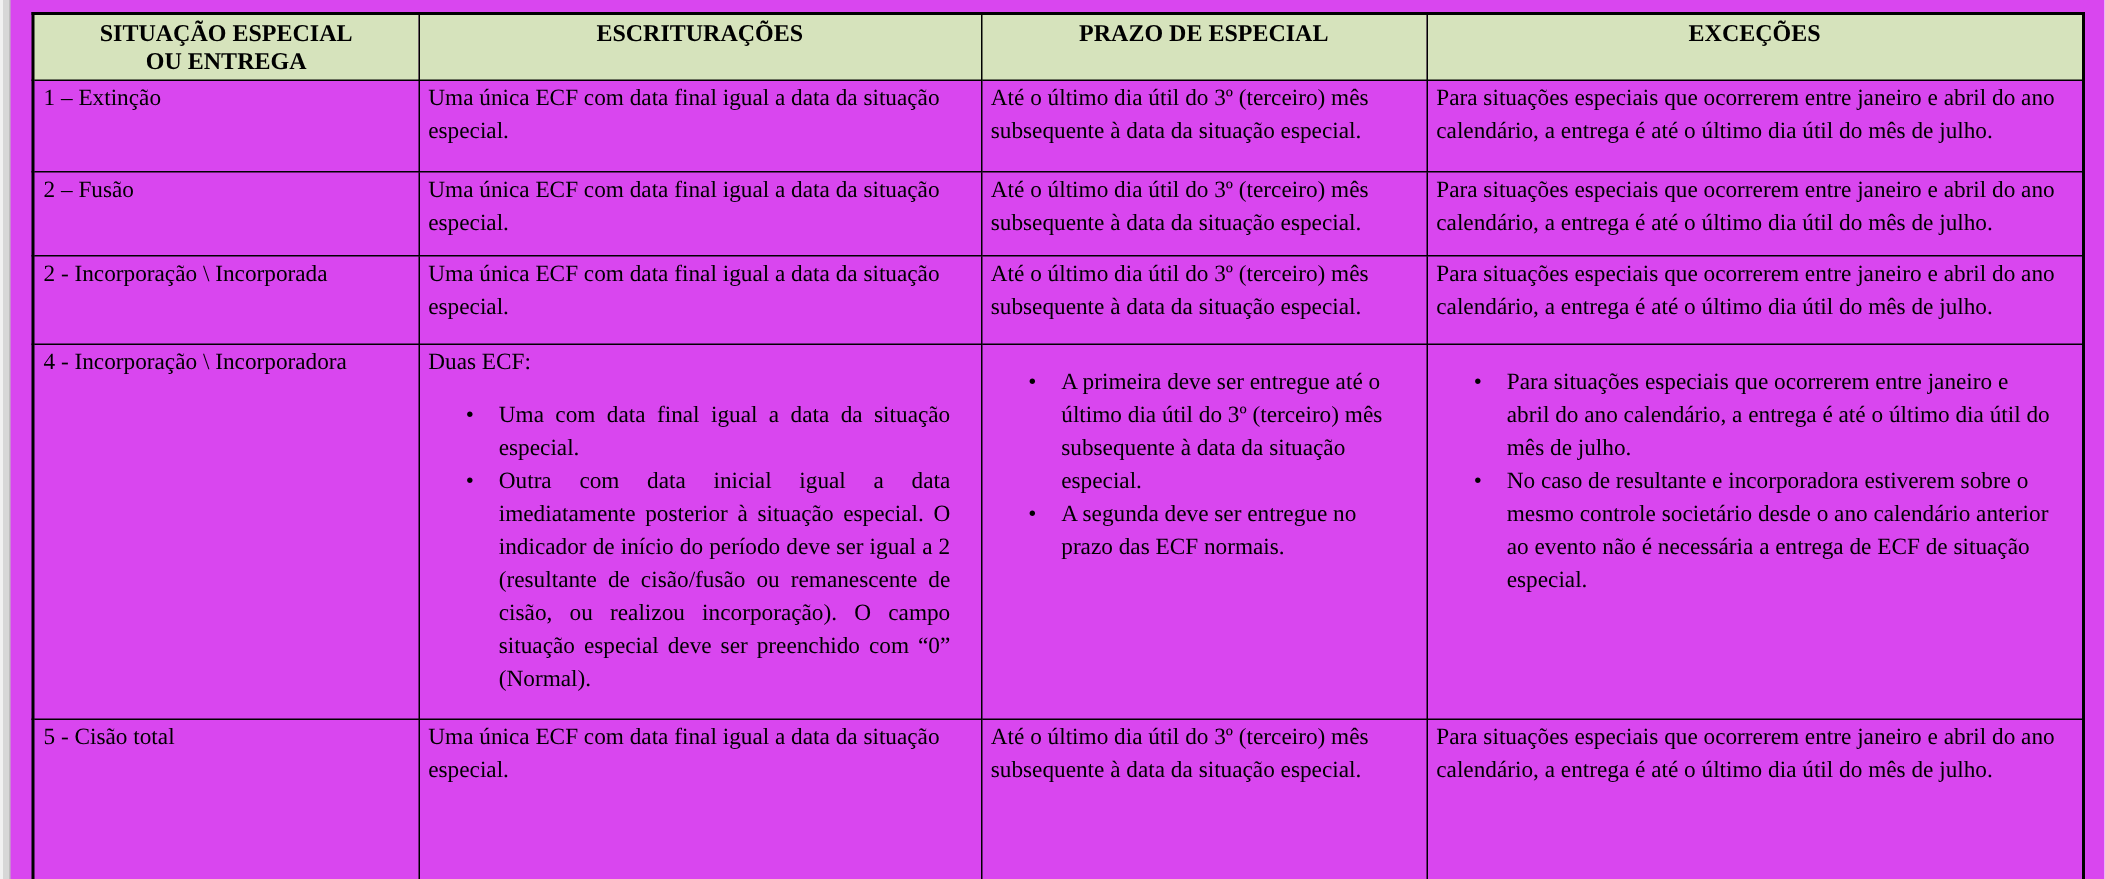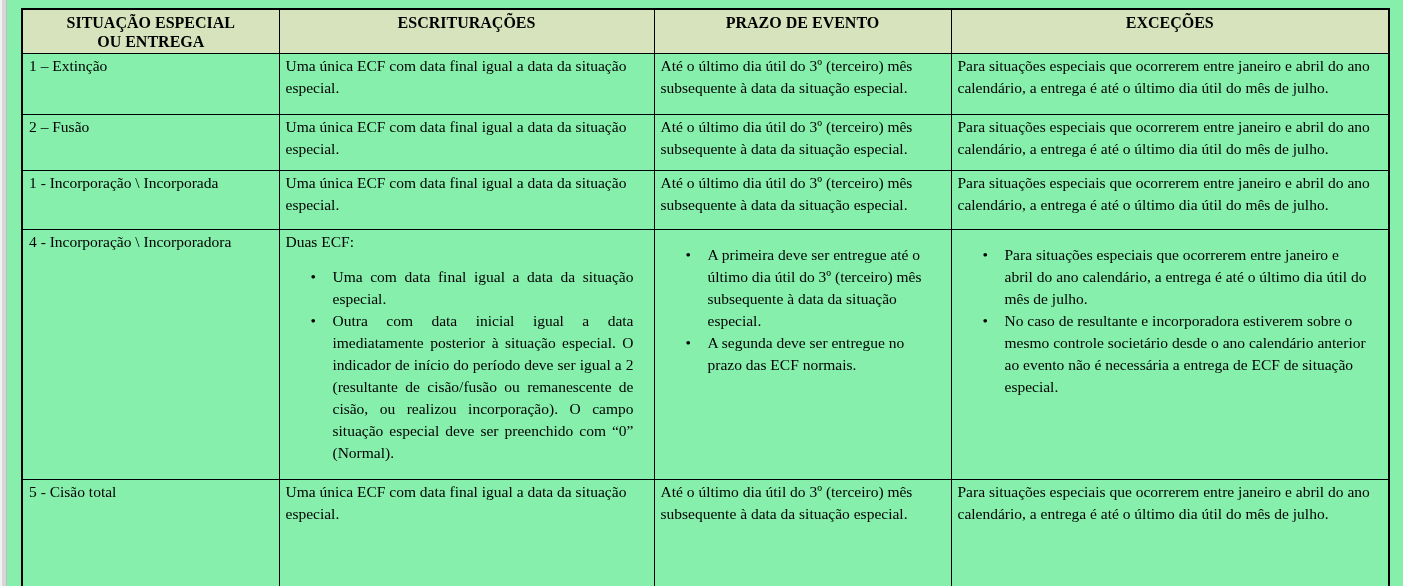--- a/index.html
+++ b/index.html
@@ -7,21 +7,21 @@
     margin: 0;
     padding: 0;
     background: #ffffff;
     font-family: "Liberation Serif", serif;
     color: #000000;
   }
   .page {
     position: relative;
     width: 1403px;
     height: 586px;
-    background: #86efac;
+    background: #d946ef;
     overflow: hidden;
   }
   .gutter {
     position: absolute;
     left: 0; top: 0; bottom: 0;
     width: 7px;
     background: linear-gradient(to right, #f1f1f1 0px, #f1f1f1 2px, #d7d7d7 2px, #d7d7d7 7px);
     border-right: 1px solid #bdbdbd;
   }
   table.ecf-table {
@@ -90,21 +90,21 @@
         <col class="c3">
         <col class="c4">
     </colgroup>
     <thead>
       <tr class="hdr">
         <th>
           <span class="hline">SITUAÇÃO ESPECIAL</span>
           <span class="hline">OU ENTREGA</span>
         </th>
         <th>ESCRITURAÇÕES</th>
-        <th>PRAZO DE EVENTO</th>
+        <th>PRAZO DE ESPECIAL</th>
         <th>EXCEÇÕES</th>
       </tr>
     </thead>
     <tbody>
       <tr class="r1">
         <td>
             <p>1 – Extinção</p>
           </td>
         <td>
             <p>Uma única ECF com data final igual a data da situação especial.</p>
@@ -125,21 +125,21 @@
           </td>
         <td>
             <p>Até o último dia útil do 3º (terceiro) mês subsequente à data da situação especial.</p>
           </td>
         <td>
             <p>Para situações especiais que ocorrerem entre janeiro e abril do ano calendário, a entrega é até o último dia útil do mês de julho.</p>
           </td>
       </tr>
       <tr class="r3">
         <td>
-            <p>1 - Incorporação \ Incorporada</p>
+            <p>2 - Incorporação \ Incorporada</p>
           </td>
         <td>
             <p>Uma única ECF com data final igual a data da situação especial.</p>
           </td>
         <td>
             <p>Até o último dia útil do 3º (terceiro) mês subsequente à data da situação especial.</p>
           </td>
         <td>
             <p>Para situações especiais que ocorrerem entre janeiro e abril do ano calendário, a entrega é até o último dia útil do mês de julho.</p>
           </td>

